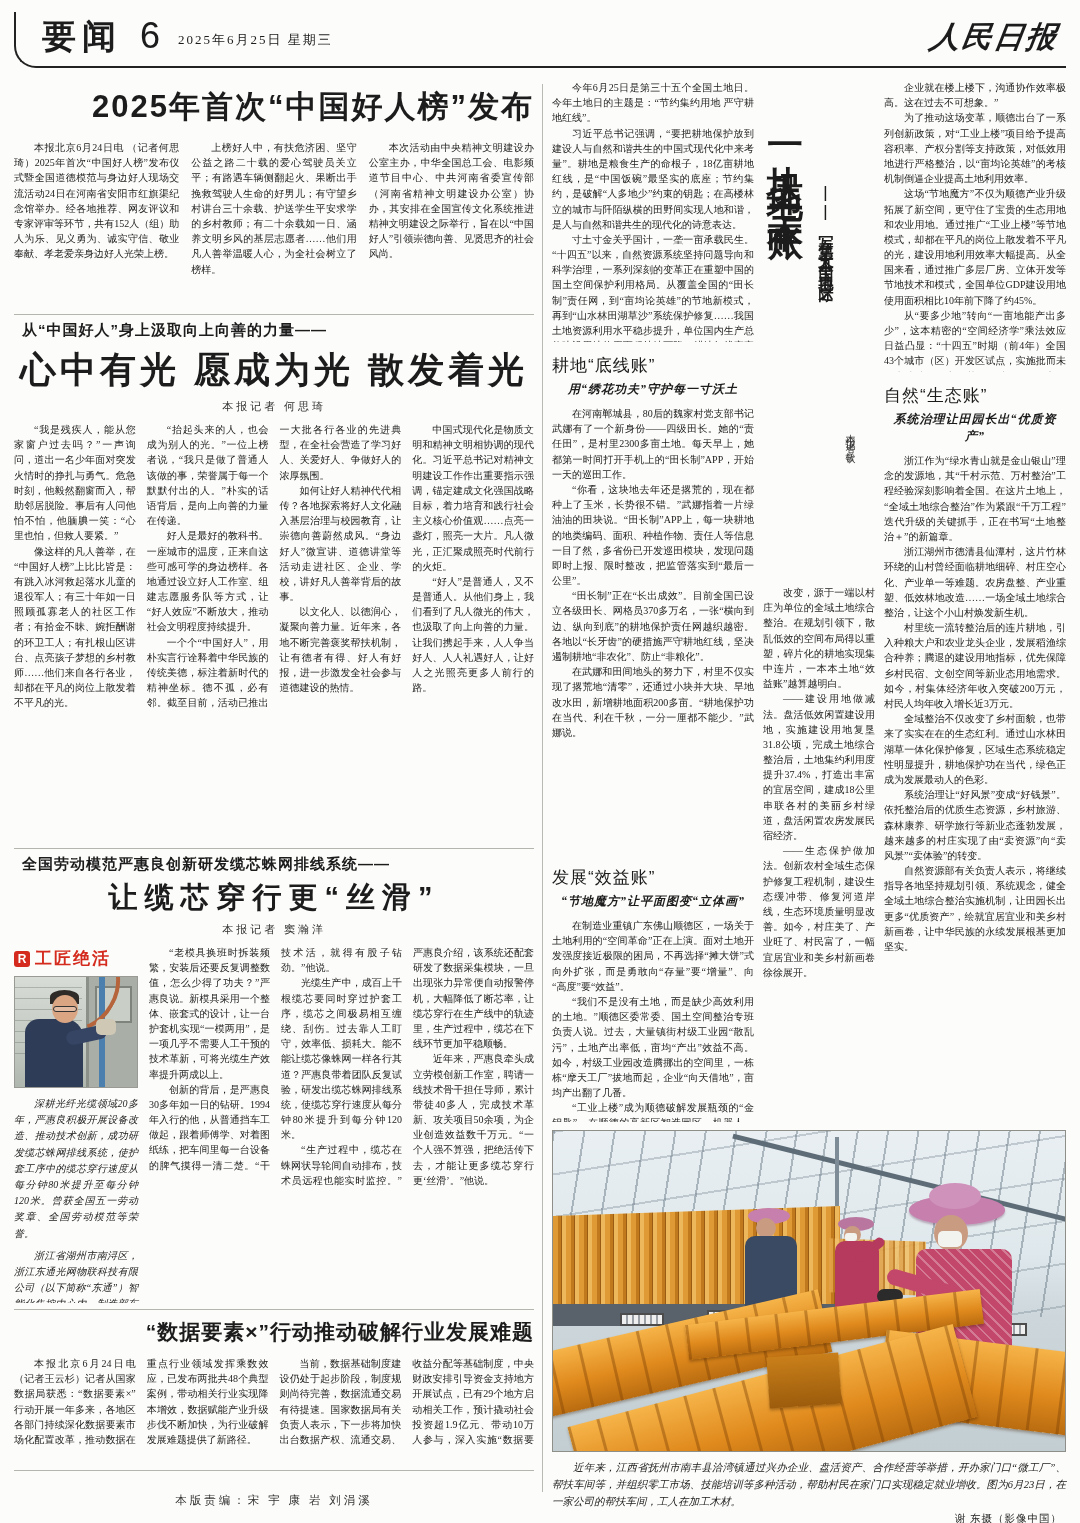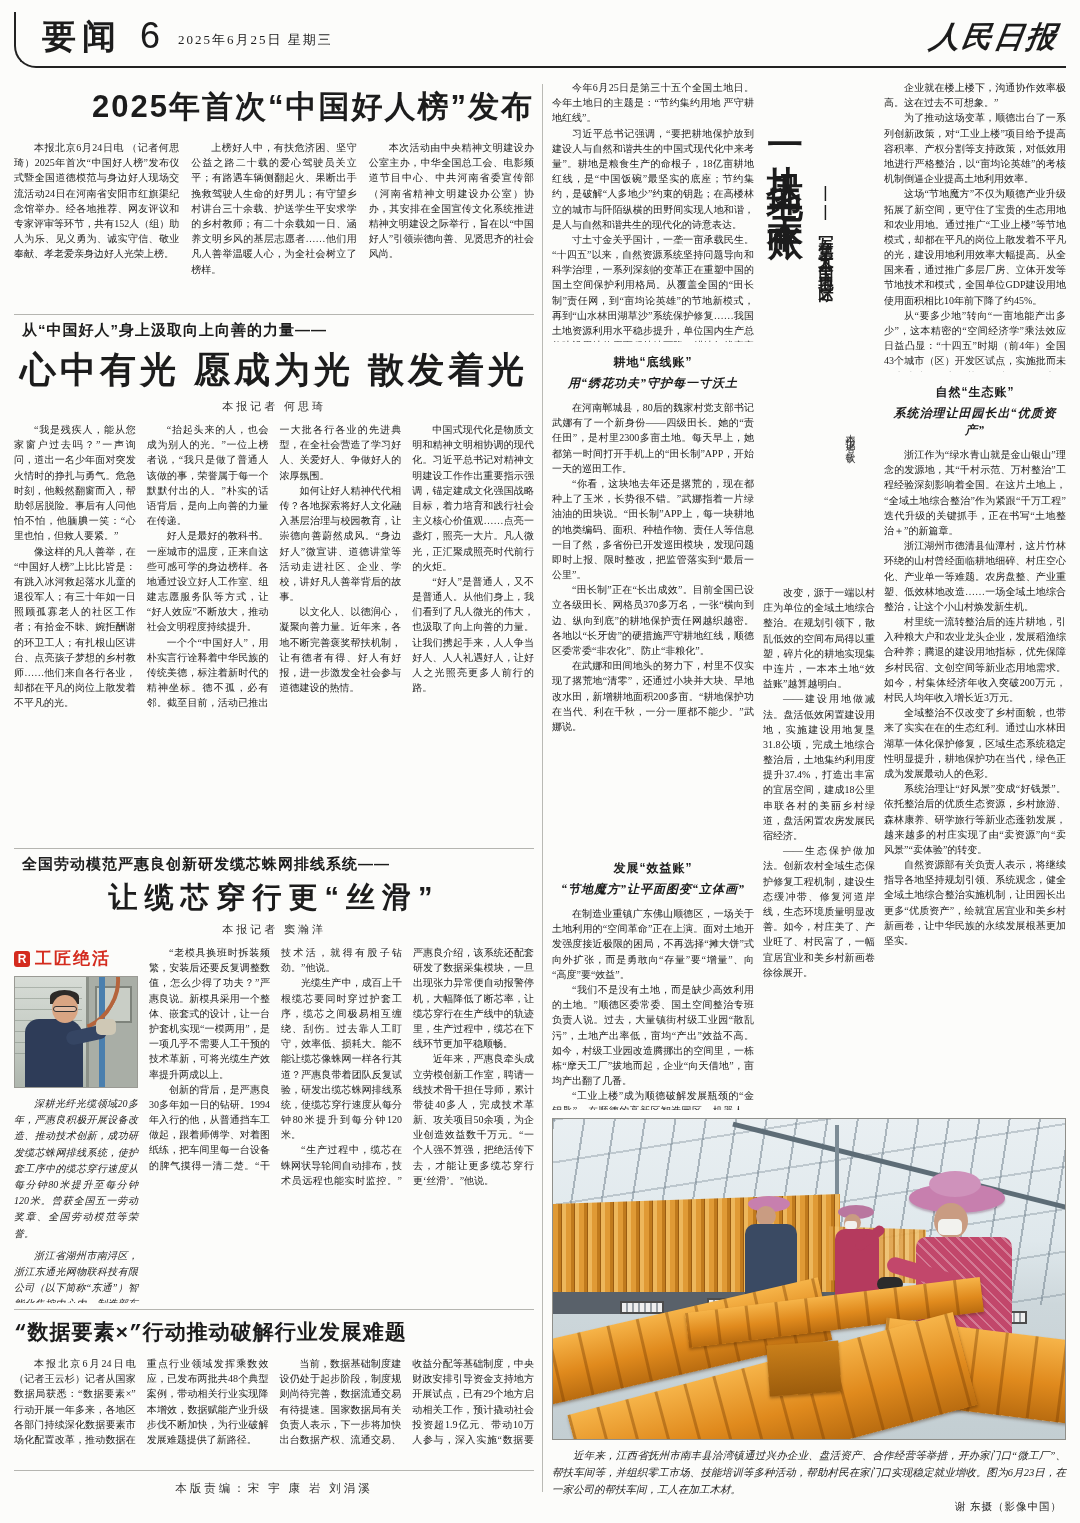--- a/index.html
+++ b/index.html
@@ -43,27 +43,27 @@
   .a3-title { font-family:"Liberation Sans","DejaVu Sans",sans-serif; font-size:29px; font-weight:800; text-align:center; letter-spacing:7px; margin:4px 0 2px; }
   .a3-grid { display:grid; grid-template-columns:124px 1fr; column-gap:11px; height:358px; overflow:hidden; }
   .craft-label { display:flex; align-items:center; gap:5px; margin:2px 0 6px; }
   .craft-badge { width:16px; height:16px; background:#d42b1e; color:#fff; border-radius:3px;
     font-family:"Liberation Sans",sans-serif; font-size:12px; font-weight:700; display:flex; align-items:center; justify-content:center; }
   .craft-text { color:#d42b1e; font-family:"Liberation Sans","DejaVu Sans",sans-serif; font-weight:700; font-size:17px; letter-spacing:2px; }
   .caption-ital { margin-top:8px; }
   .caption-ital p { font-size:10px; line-height:1.62; text-align:justify; text-indent:2em; font-style:italic; color:#222; margin-bottom:6px; }
   .a3-body { column-count:3; column-gap:11px; height:356px; }
   
-  .a4-title { font-family:Liberation Mono, monospace; font-size:21px; font-weight:900; text-align:left; letter-spacing:1px; margin:8px 0 10px; }
+  .a4-title { font-family:Liberation Sans, sans-serif; font-size:21px; font-weight:900; text-align:right; letter-spacing:1px; margin:8px 0 10px; }
   .a4-body { height:104px; }
   
-  .editors { border-top:1px solid #b5b5b0; margin-top:10px; padding-top:10px; text-align:center; font-size:11.5px; letter-spacing:3px; color:#333; }
+  .editors { border-top:1px solid #b5b5b0; margin-top:10px; padding-top:22px; text-align:center; font-size:11.5px; letter-spacing:3px; color:#333; }
   
   .land-grid { display:grid; grid-template-columns:202px 112px 1fr; column-gap:9px; }
-  .land-h { font-family:"Liberation Sans","DejaVu Sans",sans-serif; font-size:12px; font-weight:700; text-align:center; letter-spacing:1px; margin:12px 0 4px; }
+  .land-h { font-family:"Liberation Sans","DejaVu Sans",sans-serif; font-size:17px; font-weight:400; text-align:left; letter-spacing:1px; margin:12px 0 4px; }
   .land-sub { font-size:12px; font-weight:700; font-style:italic; text-align:center; letter-spacing:1px; margin-bottom:8px; }
   .vert-block { display:flex; flex-direction:row; justify-content:flex-start; gap:8px; height:505px; padding-top:46px; }
   .vt-main { writing-mode:vertical-rl; font-family:"Liberation Sans","DejaVu Sans",sans-serif; font-size:36px; font-weight:900; letter-spacing:10px; line-height:1.25; }
   .vt-sub  { writing-mode:vertical-rl; font-family:"Liberation Sans","DejaVu Sans",sans-serif; font-size:15px; font-weight:700; letter-spacing:4px; margin-top:60px; }
   .vt-byline { writing-mode:vertical-rl; font-size:10px; letter-spacing:3px; color:#333; margin-top:300px; }
   .colA-intro { height:262px; }
   .colA-b1 { height:448px; }
   .colA-b2 { height:204px; }
   .colB-body { height:452px; }
   .colC-top { height:292px; }
@@ -221,21 +221,21 @@
           <div class="body colA-intro">
               <p>今年6月25日是第三十五个全国土地日。今年土地日的主题是：“节约集约用地  严守耕地红线”。</p>
               <p>习近平总书记强调，“要把耕地保护放到建设人与自然和谐共生的中国式现代化中来考量”。耕地是粮食生产的命根子，18亿亩耕地红线，是“中国饭碗”最坚实的底座；节约集约，是破解“人多地少”约束的钥匙；在高楼林立的城市与阡陌纵横的田野间实现人地和谐，是人与自然和谐共生的现代化的诗意表达。</p>
               <p>寸土寸金关乎国计，一垄一亩承载民生。“十四五”以来，自然资源系统坚持问题导向和科学治理，一系列深刻的变革正在重塑中国的国土空间保护利用格局。从覆盖全国的“田长制”责任网，到“亩均论英雄”的节地新模式，再到“山水林田湖草沙”系统保护修复……我国土地资源利用水平稳步提升，单位国内生产总值建设用地使用面积持续下降，耕地红线牢牢守住，生态系统质量和稳定性持续提升。</p>
             </div>
           <h3 class="land-h">耕地“底线账”</h3>
           <div class="land-sub">用“绣花功夫”守护每一寸沃土</div>
           <div class="body colA-b1">
               <p>在河南郸城县，80后的魏家村党支部书记武娜有了一个新身份——四级田长。她的“责任田”，是村里2300多亩土地。每天早上，她都第一时间打开手机上的“田长制”APP，开始一天的巡田工作。</p>
               <p>“你看，这块地去年还是撂荒的，现在都种上了玉米，长势很不错。”武娜指着一片绿油油的田块说。“田长制”APP上，每一块耕地的地类编码、面积、种植作物、责任人等信息一目了然，多省份已开发巡田模块，发现问题即时上报、限时整改，把监管落实到“最后一公里”。</p>
-              <p>“田长制”正在“长出成效”。目前全国已设立各级田长、网格员370多万名，一张“横向到边、纵向到底”的耕地保护责任网越织越密。各地以“长牙齿”的硬措施严守耕地红线，顺德区委常委“非农化”、防止“非粮化”。</p>
+              <p>“田长制”正在“长出成效”。目前全国已设立各级田长、网格员370多万名，一张“横向到边、纵向到底”的耕地保护责任网越织越密。各地以“长牙齿”的硬措施严守耕地红线，坚决遏制耕地“非农化”、防止“非粮化”。</p>
               <p>在武娜和田间地头的努力下，村里不仅实现了撂荒地“清零”，还通过小块并大块、旱地改水田，新增耕地面积200多亩。“耕地保护功在当代、利在千秋，一分一厘都不能少。”武娜说。</p>
             </div>
           <h3 class="land-h">发展“效益账”</h3>
           <div class="land-sub">“节地魔方”让平面图变“立体画”</div>
           <div class="body colA-b2">
               <p>在制造业重镇广东佛山顺德区，一场关于土地利用的“空间革命”正在上演。面对土地开发强度接近极限的困局，不再选择“摊大饼”式向外扩张，而是勇敢向“存量”要“增量”、向“高度”要“效益”。</p>
               <p>“我们不是没有土地，而是缺少高效利用的土地。”顺德区委常委、国土空间整治专班负责人说。过去，大量镇街村级工业园“散乱污”，土地产出率低，亩均“产出”效益不高。如今，村级工业园改造腾挪出的空间里，一栋栋“摩天工厂”拔地而起，企业“向天借地”，亩均产出翻了几番。</p>
               <p>“工业上楼”成为顺德破解发展瓶颈的“金钥匙”。在顺德的高新区智造园区，机器人、智能装备等新兴产业集聚成势。“以前各个车间分散在不同园区，现在上下楼就是上下游，企业就在一栋楼里。”深圳市天俊机器人有限公司的负责人展览算了一笔账：“土地成本大大降低，产业链上下游协作半径缩短至50公里内。”</p>
             </div>
         </div>

